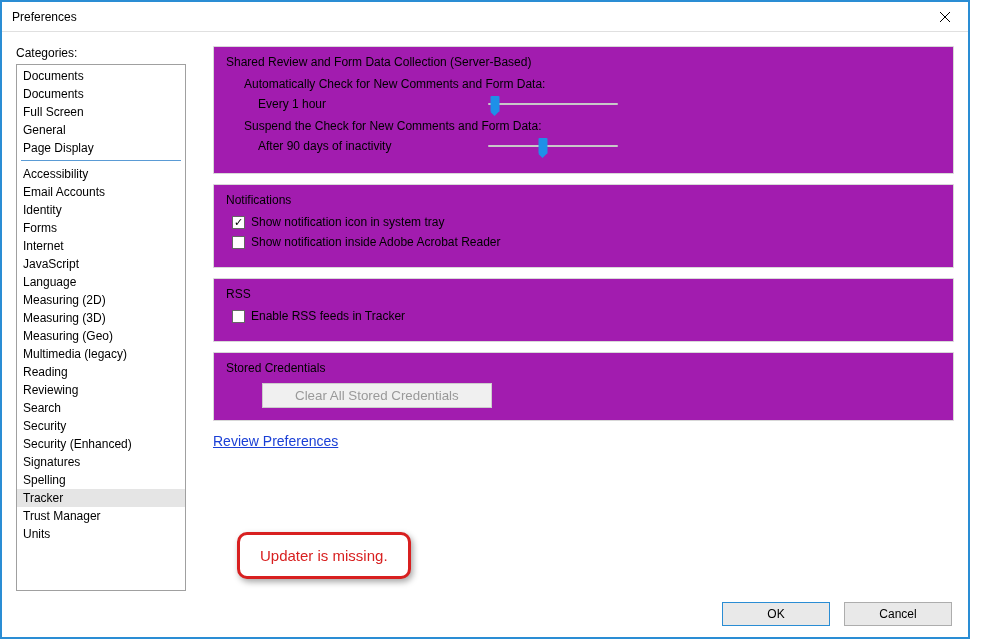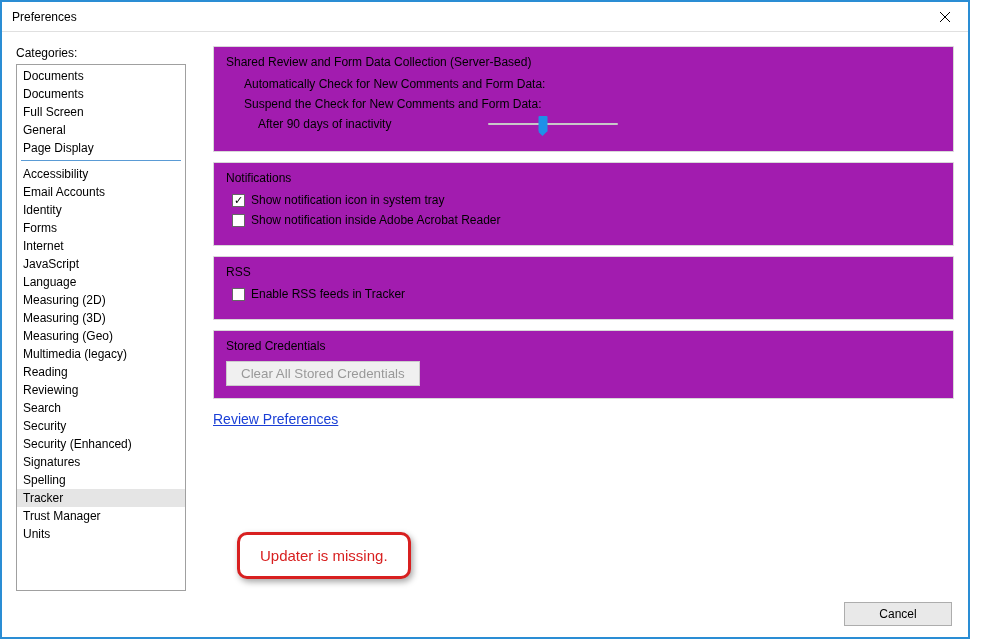--- a/index.html
+++ b/index.html
@@ -130,23 +130,24 @@
   }
   .chk.checked::after {
     content: "✓";
     font-size: 11px;
     color: #000;
     line-height: 11px;
   }
   .btn {
     border: 1px solid #adadad;
     background: #e9e9e9;
-    padding: 4px 14px;
+    padding: 4px 32px;
     cursor: pointer;
     color: #333;
+    margin-left: 36px;
   }
   .btn.disabled {
     color: #999; border-color: #ccc; background: #f0f0f0;
     cursor: default;
   }
   .lnk {
     color: #1a3fd6;
     text-decoration: underline;
     cursor: pointer;
     font-size: 14px;
@@ -227,20 +228,29 @@
           <div class="catitem">Trust Manager</div>
           <div class="catitem">Units</div>
         </div>
     </div>
 
     <div class="content">
 
       <div class="group">
         <div class="legend">Shared Review and Form Data Collection (Server-Based)</div>
         <div class="subrow">Automatically Check for New Comments and Form Data:</div>
+        <div class="slider-row">
+          <span class="sval">Every 1 hour</span>
+          <div class="slider-track">
+            <div class="slider-rail"></div>
+            <div class="slider-thumb" id="thumb1" style="left: 5%;">
+                <div class="thumb-arrow"></div>
+              </div>
+          </div>
+        </div>
         <div class="subrow">Suspend the Check for New Comments and Form Data:</div>
         <div class="slider-row">
           <span class="sval">After 90 days of inactivity</span>
           <div class="slider-track">
             <div class="slider-rail"></div>
             <div class="slider-thumb" id="thumb2" style="left: 42%;">
                 <div class="thumb-arrow"></div>
               </div>
           </div>
         </div>
@@ -271,15 +281,16 @@
         <button class="btn disabled">Clear All Stored Credentials</button>
       </div>
 
       <a class="lnk">Review Preferences</a>
 
       <div class="callout">Updater is missing.</div>
     </div>
   </div>
 
   <div class="footer">
+    <div class="dlg-btn primary">OK</div>
     <div class="dlg-btn">Cancel</div>
   </div>
 </div>
 
 </body></html>

